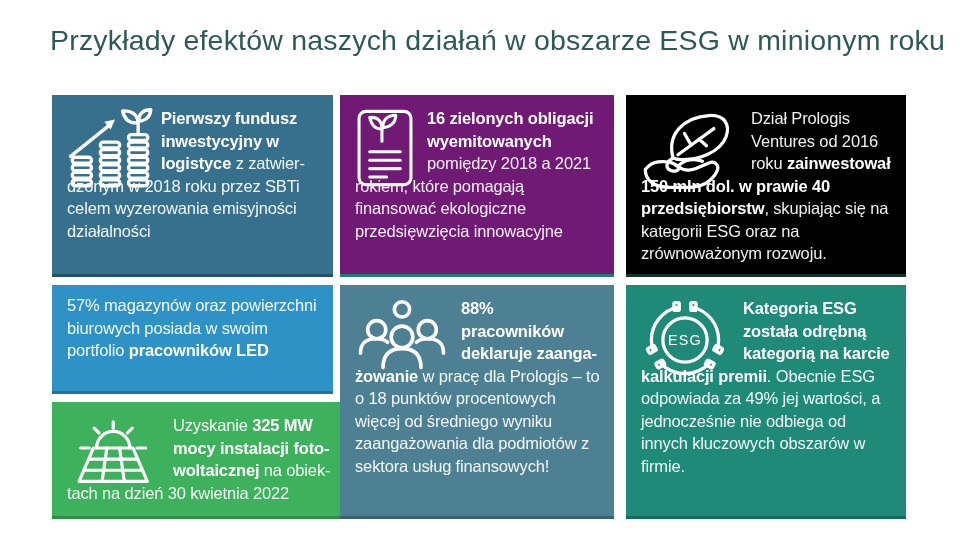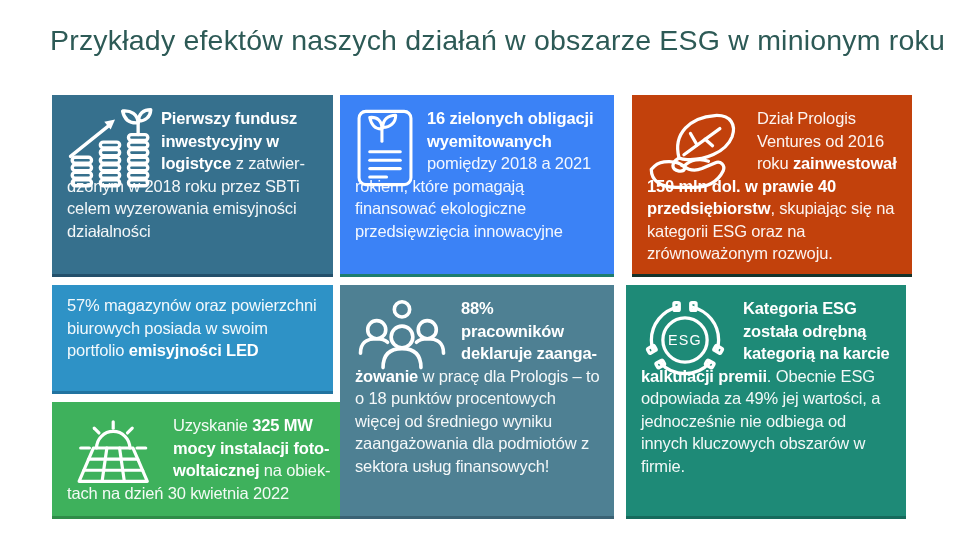--- a/index.html
+++ b/index.html
@@ -73,61 +73,61 @@
         <g class="st" stroke-width="3.2">
           <path d="M83.5 30 L83.5 16"></path>
           <path d="M83.5 16 C73 17 67 11 65 2 C75 1 83 6 83.5 16 Z"></path>
           <path d="M84 14 C84 5 90 0.5 98.5 0.5 C98 9 92 14 84 14 Z"></path>
         </g>
       </svg>
     </span>
     <p class="txt"><span class="b">Pierwszy fundusz inwestycyjny w logistyce </span><span>z zatwier­dzonym w 2018 roku przez SBTi celem wyzerowania emisyjności działalności</span></p>
   </section>
 
-  <section class="tile t2" style="background-color: #3b82f6; border-bottom-color: rgb(30, 126, 111);">
+  <section class="tile t2" style="background-color: #701a75; border-bottom-color: rgb(30, 126, 111);">
     <span class="iconbox" style="width:62px">
       <svg width="58" height="78" viewBox="0 0 76 102">
         <rect class="st" x="4" y="3" width="68" height="96" rx="9"></rect>
         <g class="st" stroke-width="3.4">
           <path d="M34 42 L34 26"></path>
           <path d="M34 26 C25 26.5 20 20 18 11 C28 10 34 15 34 26 Z"></path>
           <path d="M35 24 C35 14 42 8 52 8 C52 18 45 24 35 24 Z"></path>
         </g>
         <g class="st" stroke-width="4">
           <line x1="18" y1="56" x2="58" y2="56"></line>
           <line x1="18" y1="67" x2="58" y2="67"></line>
           <line x1="18" y1="78" x2="58" y2="78"></line>
           <line x1="18" y1="89" x2="40" y2="89"></line>
         </g>
       </svg>
     </span>
     <p class="txt"><span class="b">16 zielonych obligacji wyemitowanych </span><span>pomiędzy 2018 a 2021 rokiem, które pomagają finansować ekologiczne przedsięwzięcia innowacyjne</span></p>
   </section>
 
-  <section class="tile t3" style="background-color: #c2410c; border-bottom-color: rgb(21, 51, 43); margin-left: 6px;">
+  <section class="tile t3" style="background-color: #000000; border-bottom-color: rgb(21, 51, 43);">
     <span class="iconbox" style="width:100px">
       <svg width="98" height="80" viewBox="0 0 120 98">
         <g class="st" stroke-width="3.4">
           <path d="M38 60 C30 30 52 10 82 8 C102 7 108 20 103 34 C95 54 68 63 48 62 C44 62 40 61 38 60 Z"></path>
           <path d="M44 56 L88 24"></path>
           <path d="M60 44 L52 30"></path>
           <path d="M70 37 L79 45"></path>
           <path d="M38 60 C28 66 28 74 38 76 C46 77 47 70 41 69"></path>
         </g>
         <g class="st" stroke-width="3.6">
           <path d="M4 74 C4 88 16 96 34 96 L56 96 C74 96 86 88 92 76 C95 69 89 63 82 66 L66 73 C58 76 50 75 44 70 C36 63 16 62 8 70 Z"></path>
           <path d="M44 70 C52 62 64 60 74 64"></path>
         </g>
       </svg>
     </span>
     <p class="txt"><span>Dział Prologis Ventures od 2016 roku </span><span class="b">zainwe­stował 150 mln dol. w prawie 40 przedsiębiorstw</span><span>, skupiając się na kategorii ESG oraz na zrównoważonym rozwoju.</span></p>
   </section>
 
   <section class="tile t4" style="background-color: rgb(46, 146, 198); border-bottom-color: rgb(33, 115, 160);">
-    <p class="txt"><span>57% magazynów oraz powierzchni biurowych posiada w swoim portfolio </span><span class="b">emisyjności LED</span></p>
+    <p class="txt"><span>57% magazynów oraz powierzchni biurowych posiada w swoim portfolio </span><span class="b">pracowników LED</span></p>
   </section>
 
   <section class="tile t5" style="background-color: rgb(62, 177, 92); border-bottom-color: rgb(47, 140, 72);">
     <span class="iconbox" style="width:96px">
       <svg width="92" height="72" viewBox="0 0 116 90">
         <g class="st" stroke-width="3.6">
           <path d="M36 40 A21 21 0 0 1 78 40"></path>
           <line x1="57" y1="7" x2="57" y2="15"></line>
           <line x1="33" y1="15" x2="39" y2="21"></line>
           <line x1="81" y1="15" x2="75" y2="21"></line>

